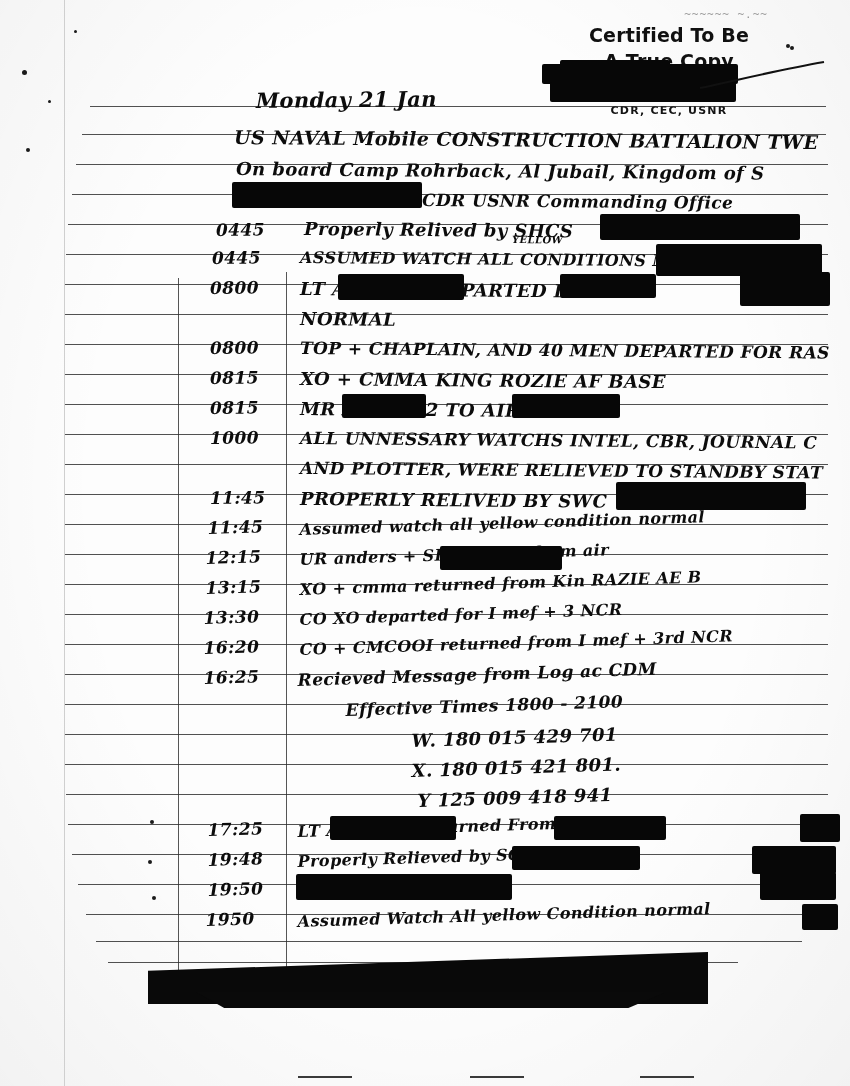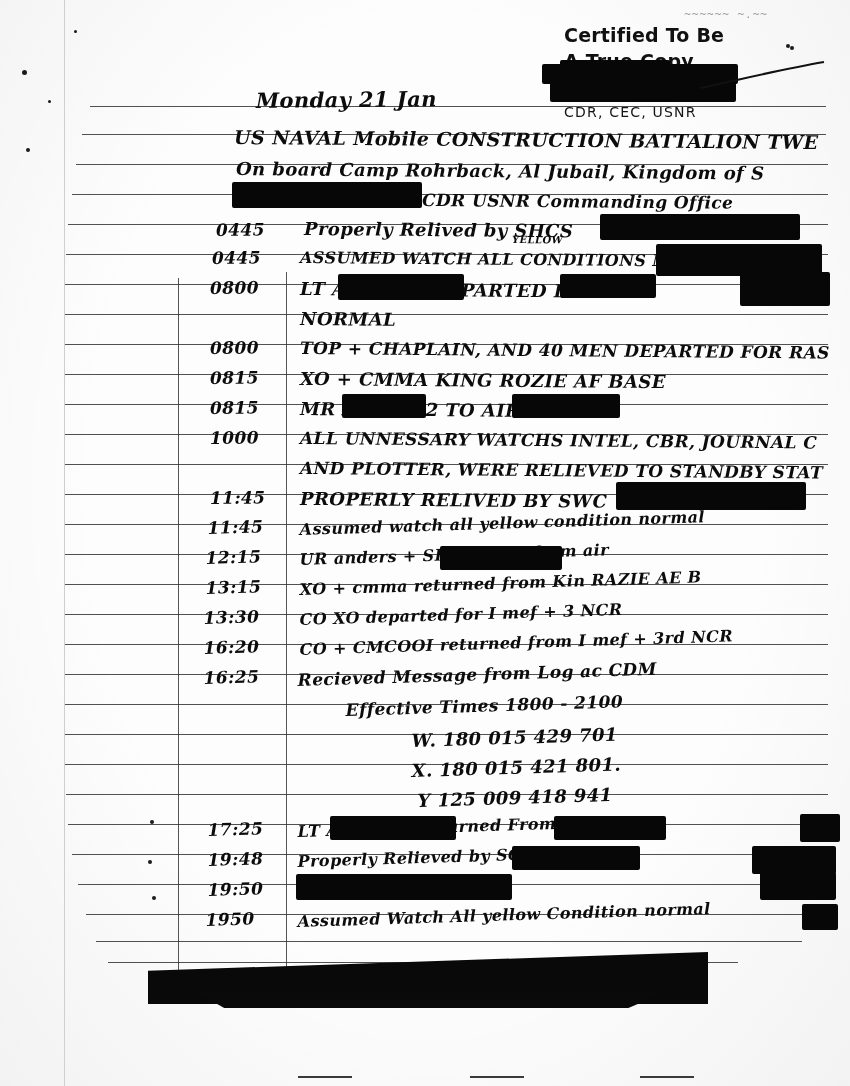--- a/index.html
+++ b/index.html
@@ -91,35 +91,36 @@
   
   #stamp {
     position: absolute;
     left: 548px;
     top: 24px;
     width: 230px;
     height: 92px;
   }
   #stamp .line {
     position: absolute;
-    left: 16px;
+    left: 6px;
     width: 100%;
+    text-align: center;
     font-family: "DejaVu Sans", sans-serif;
     font-weight: 700;
     font-size: 19px;
     letter-spacing: .2px;
     color: #101010;
   }
   #stamp .l1 { top: 0px; }
   #stamp .l2 { top: 26px; }
   #stamp .l3 {
     top: 80px;
-    font-size: 14px;
+    font-size: 11px;
     letter-spacing: 1.2px;
-    font-weight: 400;
+    font-weight: 700;
     color: #141414;
   }
 
   
   #top-faint {
     position: absolute;
     right: 82px;
     top: 8px;
     font-family: "DejaVu Sans Mono", monospace;
     font-size: 11px;

